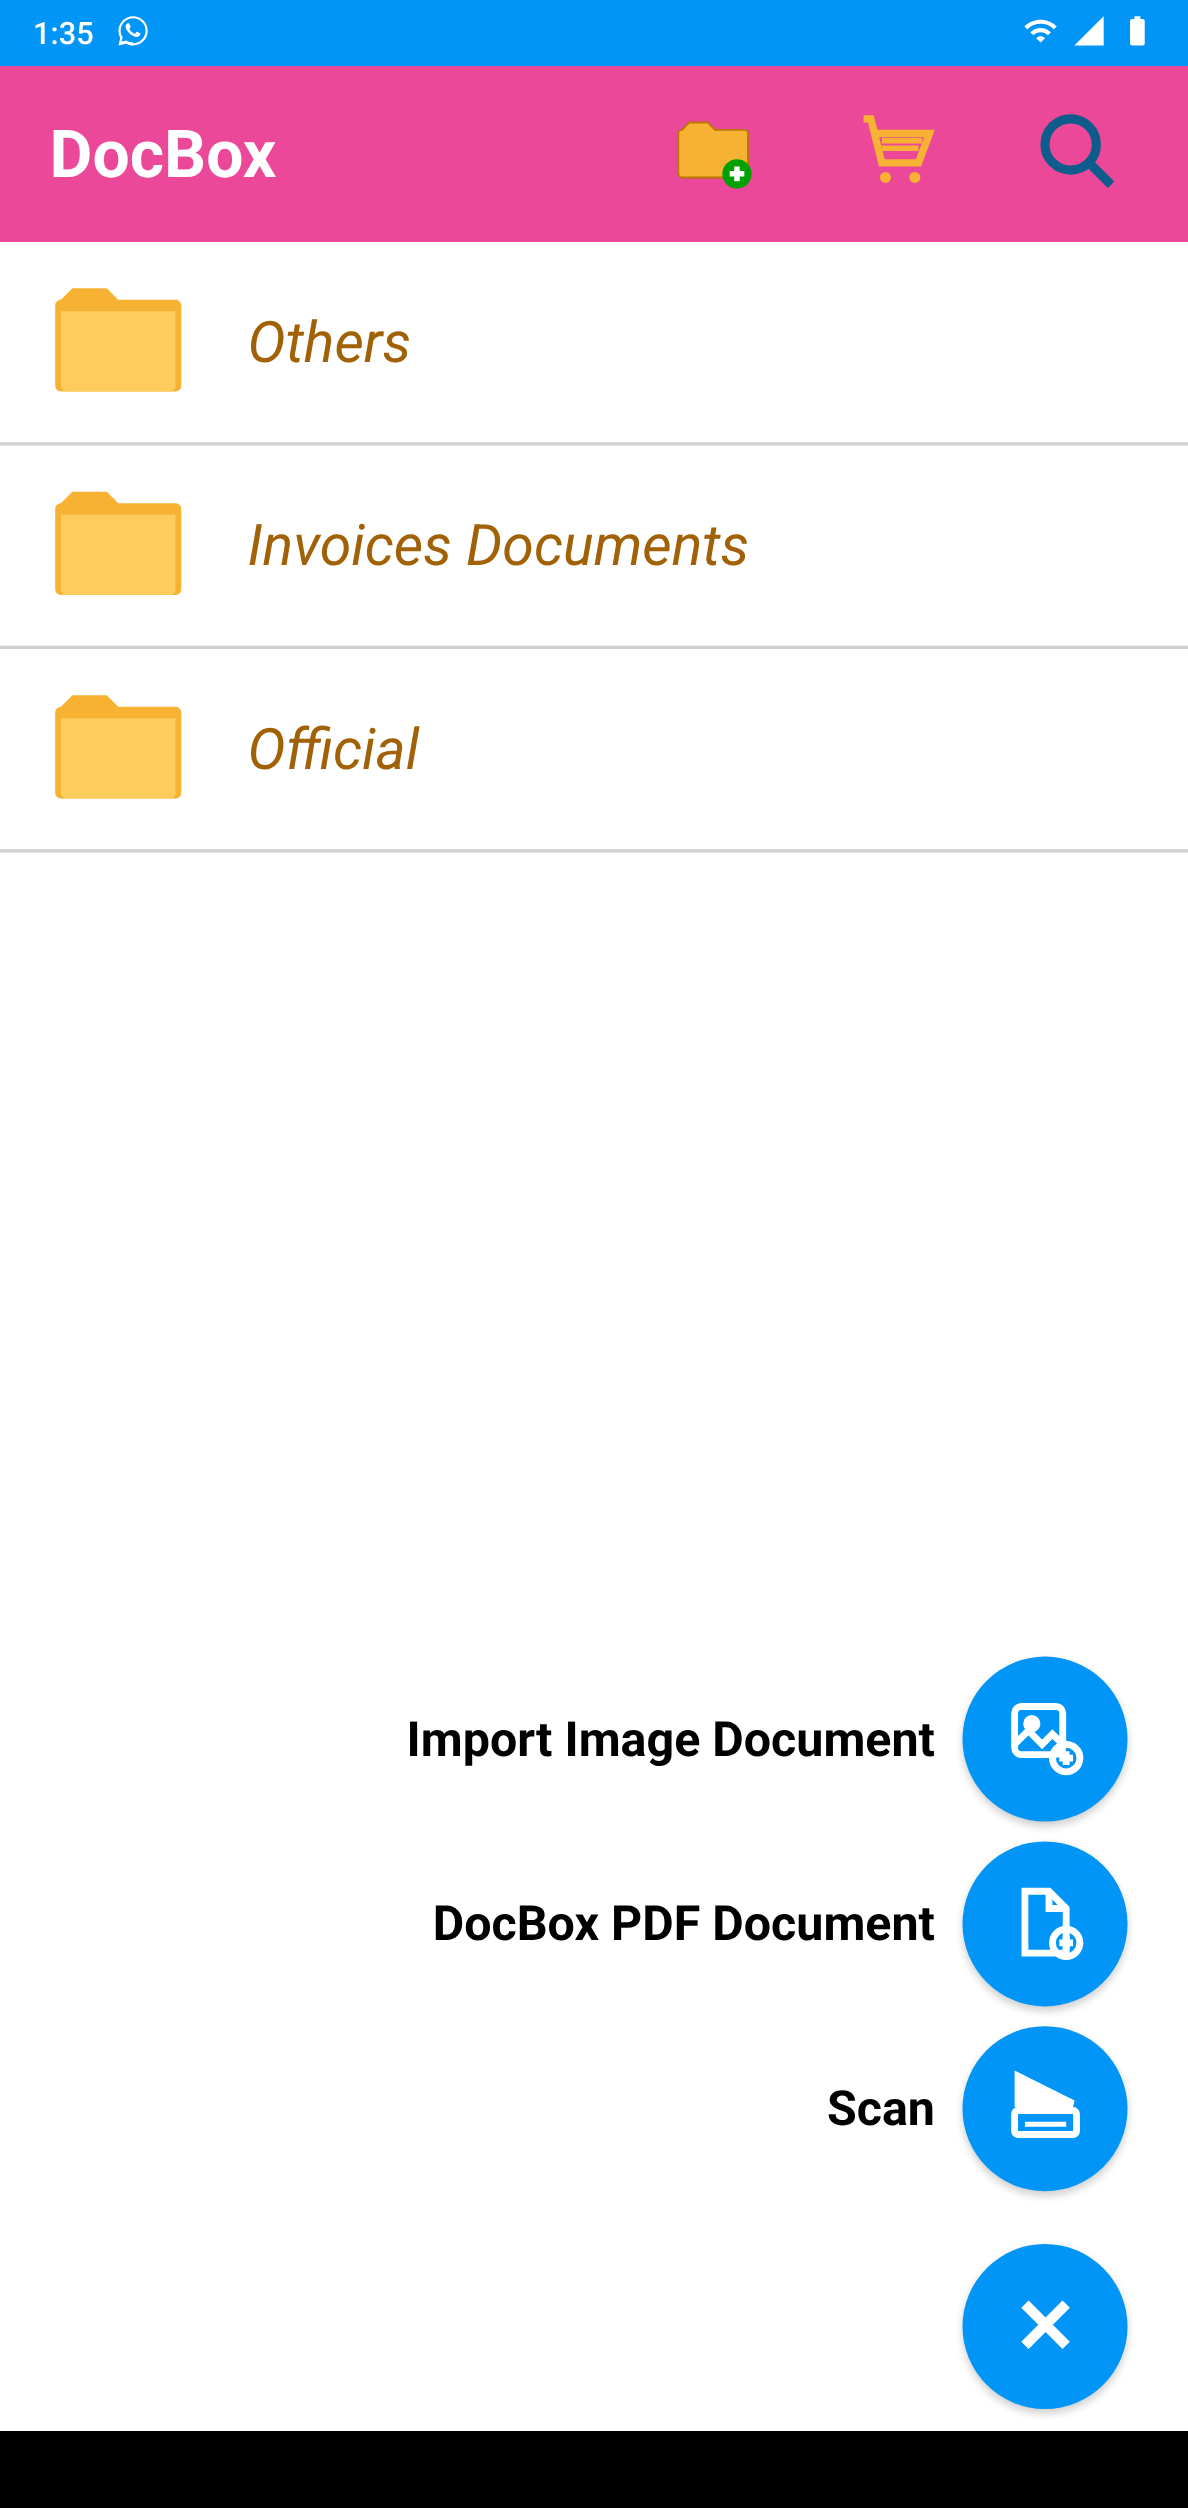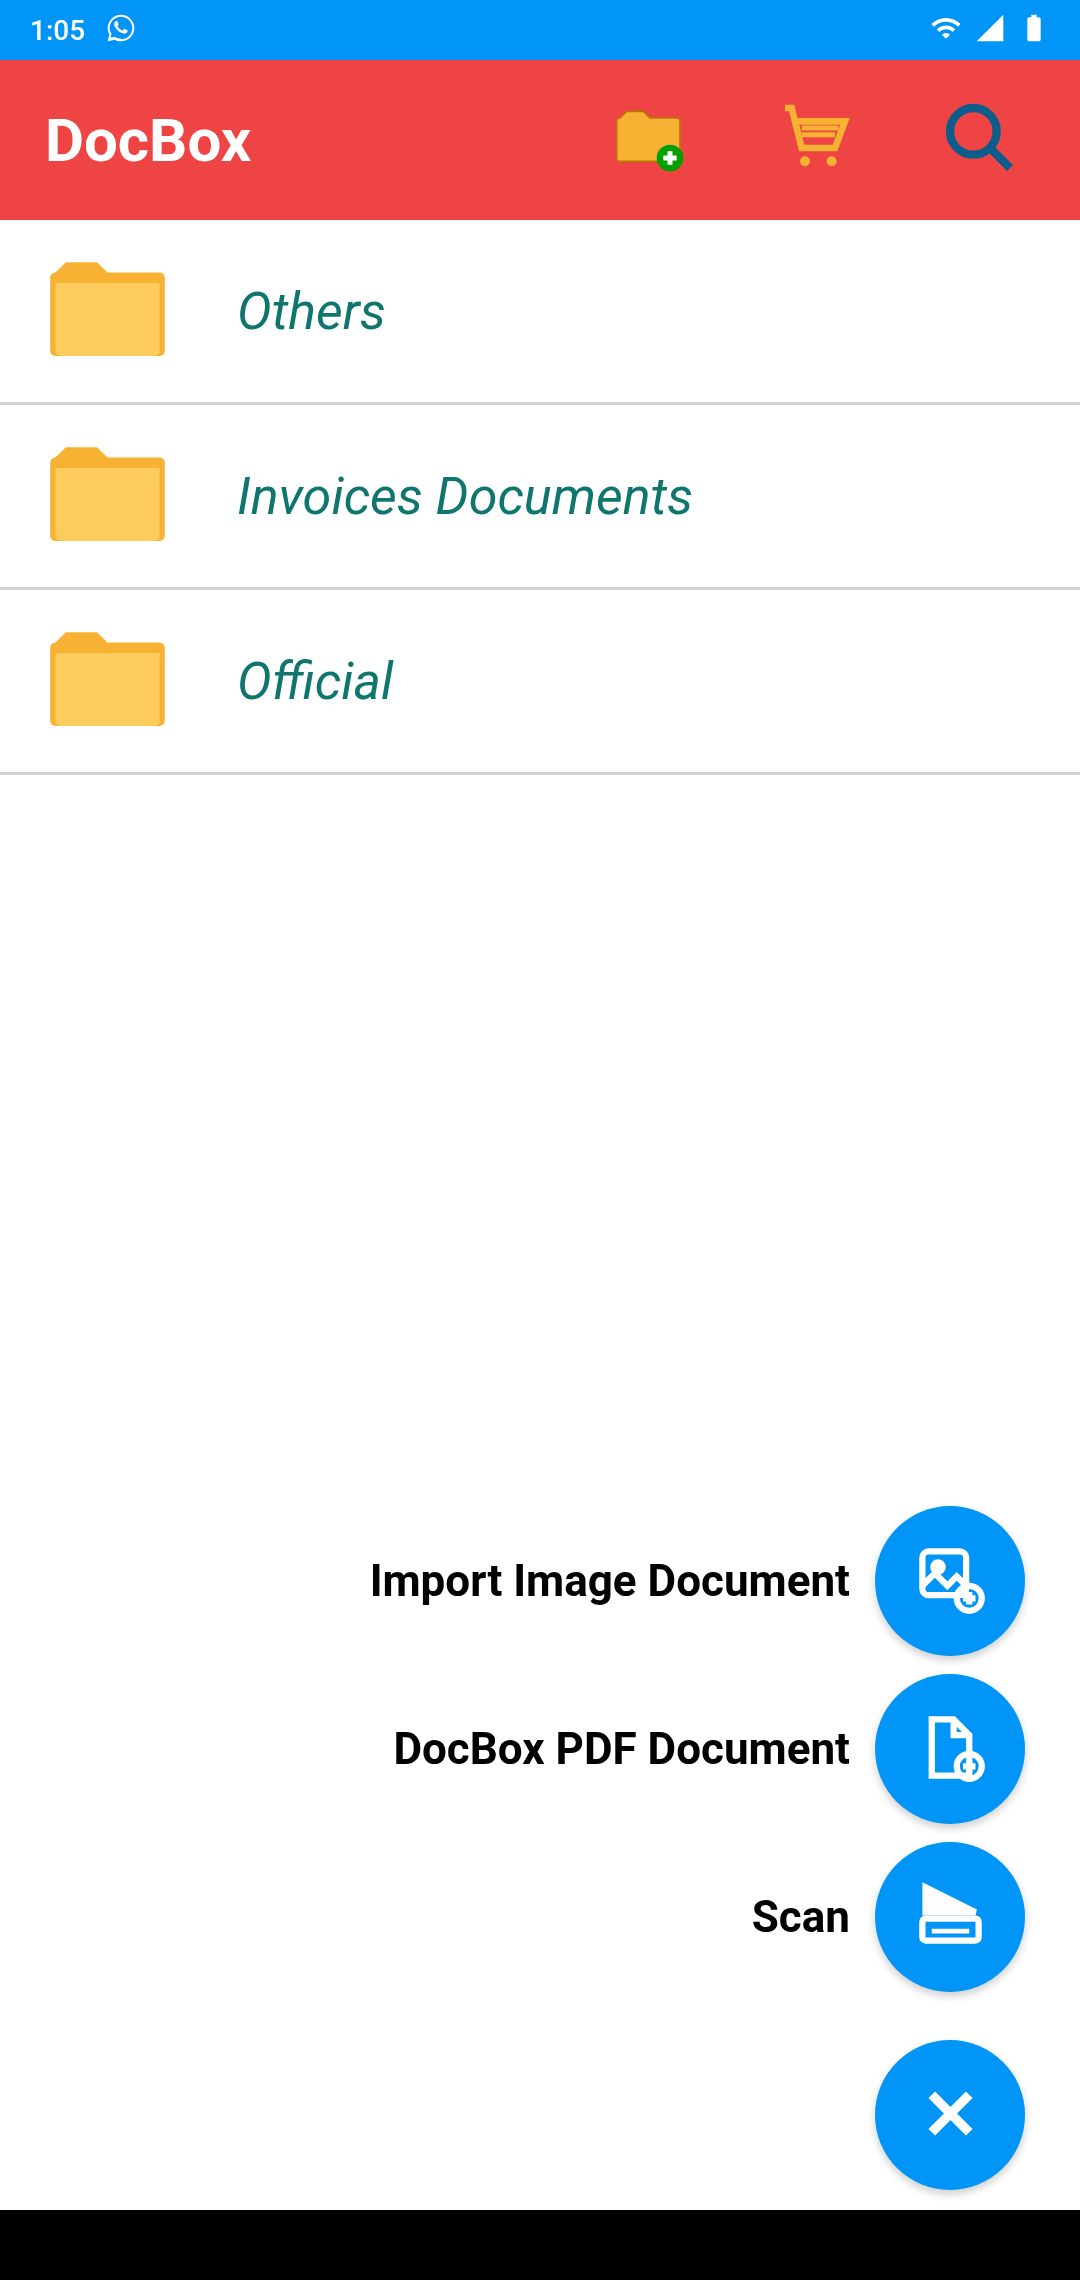--- a/index.html
+++ b/index.html
@@ -46,21 +46,21 @@
     }
     
     .status-icon {
       width: 32px;
       height: 32px;
     }
     
     
     .app-header {
       height: 160px;
-      background: #ef4444;
+      background: #ec4899;
       display: flex;
       align-items: center;
       padding: 0 60px 0 45px;
       justify-content: space-between;
     }
     
     .app-title {
       font-size: 60px;
       font-weight: 700;
       color: white;
@@ -92,23 +92,22 @@
     }
     
     .folder-icon {
       width: 125px;
       height: 110px;
       flex-shrink: 0;
     }
     
     .folder-name {
       font-size: 52px;
-      color: #0f766e;
+      color: #a16207;
       font-style: italic;
-      margin-left: 12px;
     }
     
     
     .fab-container {
       position: absolute;
       bottom: 90px;
       right: 55px;
       display: flex;
       flex-direction: column;
       align-items: flex-end;
@@ -166,21 +165,21 @@
       right: 0;
       height: 70px;
       background: #000000;
     }
   </style>
 </head>
 <body>
 
 <div class="status-bar">
   <div class="status-left">
-    <span class="status-time">1:05</span>
+    <span class="status-time">1:35</span>
     <span>
       <svg class="status-icon" viewBox="0 0 24 24" fill="white">
         <path d="M12 2C6.48 2 2 6.48 2 12c0 1.77.46 3.43 1.27 4.87L2 22l5.28-1.24C8.67 21.55 10.29 22 12 22c5.52 0 10-4.48 10-10S17.52 2 12 2zm0 18c-1.6 0-3.1-.43-4.4-1.17l-.31-.18-3.13.73.74-3.05-.2-.33C3.93 14.67 3.5 13.37 3.5 12c0-4.69 3.81-8.5 8.5-8.5s8.5 3.81 8.5 8.5-3.81 8.5-8.5 8.5z"></path>
         <path d="M16.5 13.5c-.25-.12-1.47-.72-1.69-.81-.23-.08-.39-.12-.56.13-.17.25-.64.81-.78.97-.14.17-.29.19-.54.06-.25-.12-1.06-.39-2.02-1.24-.74-.66-1.25-1.48-1.39-1.73-.14-.25-.02-.38.11-.51.11-.11.25-.29.37-.43.12-.14.17-.25.25-.41.08-.17.04-.31-.02-.43-.06-.12-.56-1.35-.77-1.84-.2-.48-.41-.42-.56-.43-.14 0-.31-.02-.47-.02-.17 0-.43.06-.66.31-.22.25-.87.85-.87 2.07 0 1.22.89 2.4 1.02 2.56.12.17 1.75 2.67 4.23 3.74.59.25 1.05.41 1.41.52.59.19 1.13.16 1.56.1.47-.07 1.47-.6 1.67-1.18.21-.58.21-1.07.14-1.18-.06-.11-.22-.17-.47-.3z"></path>
       </svg>
     </span>
   </div>
   <div class="status-right">
     <span>
       <svg class="status-icon" viewBox="0 0 24 24" fill="white">

